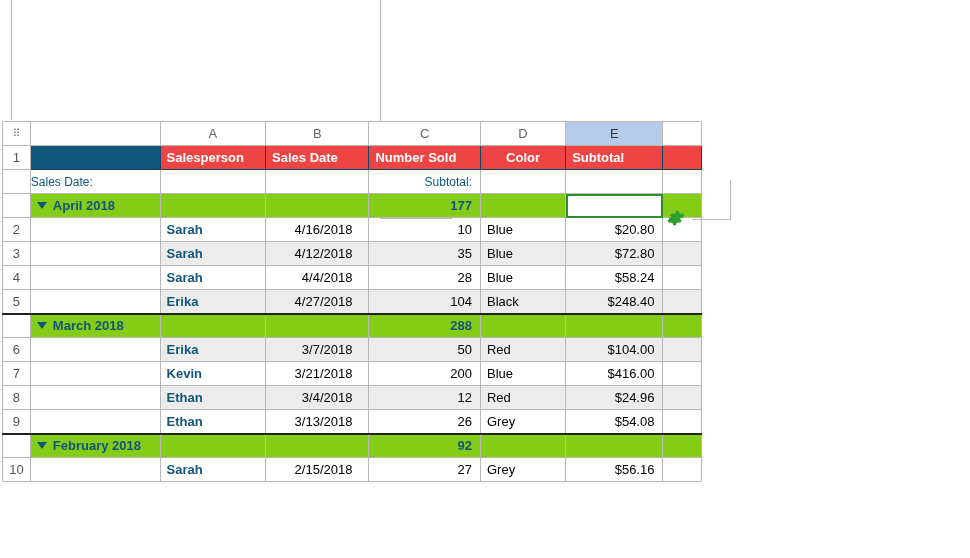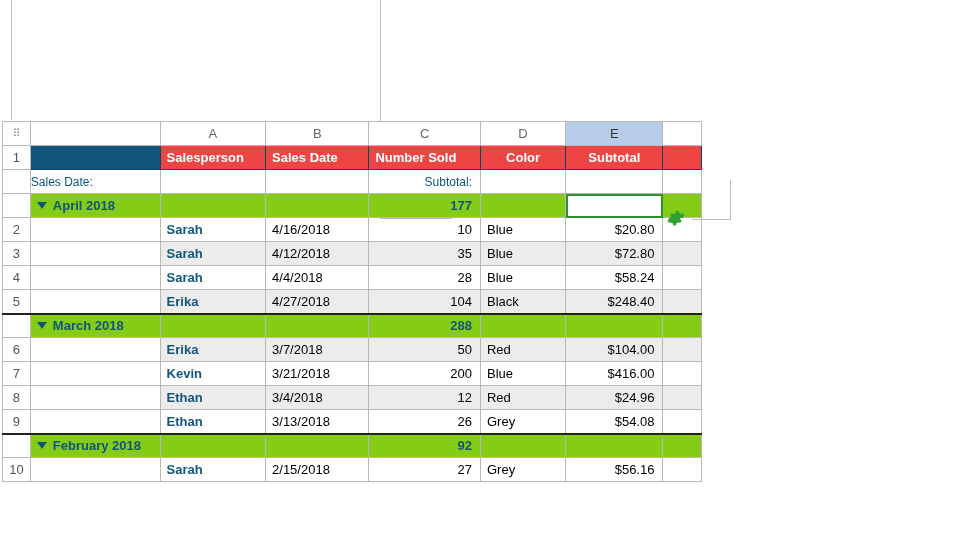--- a/index.html
+++ b/index.html
@@ -25,21 +25,21 @@
     padding: 0 6px;
     vertical-align: middle;
   }
   
   .c-rownum { width: 24px; text-align: center; background: #fff; color: #555; font-weight: normal; }
   .c-group  { width: 128px; }
   .c-a { width: 104px; }
   .c-b { width: 102px; }
   .c-c { width: 110px; }
   .c-d { width: 84px; text-align: center; }
-  .c-e { width: 96px; text-align: center; }
+  .c-e { width: 96px; text-align: left; }
   .c-pad { width: 38px; }
 
   
   tr.colhdr td {
     background: #fff;
     text-align: center;
     color: #666;
     font-weight: normal;
     border-top: 1px solid #b8b8b8;
   }
@@ -88,21 +88,21 @@
     border-right:5px solid transparent;
     border-top:7px solid #11557a;
     margin-right:6px;
     vertical-align:1px;
   }
 
   
   tr.data td.c-rownum { background:#fff; }
   tr.data td.c-group { background:#fff; }
   tr.data td.c-a { color:#11557a; font-weight:bold; }
-  tr.data td.c-b { text-align:left; padding-right:16px; }
+  tr.data td.c-b { text-align:right; padding-right:16px; }
   tr.data td.c-c { text-align:right; padding-right:8px; }
   tr.data td.c-d { text-align:left; }
   tr.data td.c-e { text-align:right; padding-right:8px; }
   tr.data.alt td.c-a,
   tr.data.alt td.c-b,
   tr.data.alt td.c-c,
   tr.data.alt td.c-d,
   tr.data.alt td.c-e,
   tr.data.alt td.c-pad { background:#ececec; }
 

